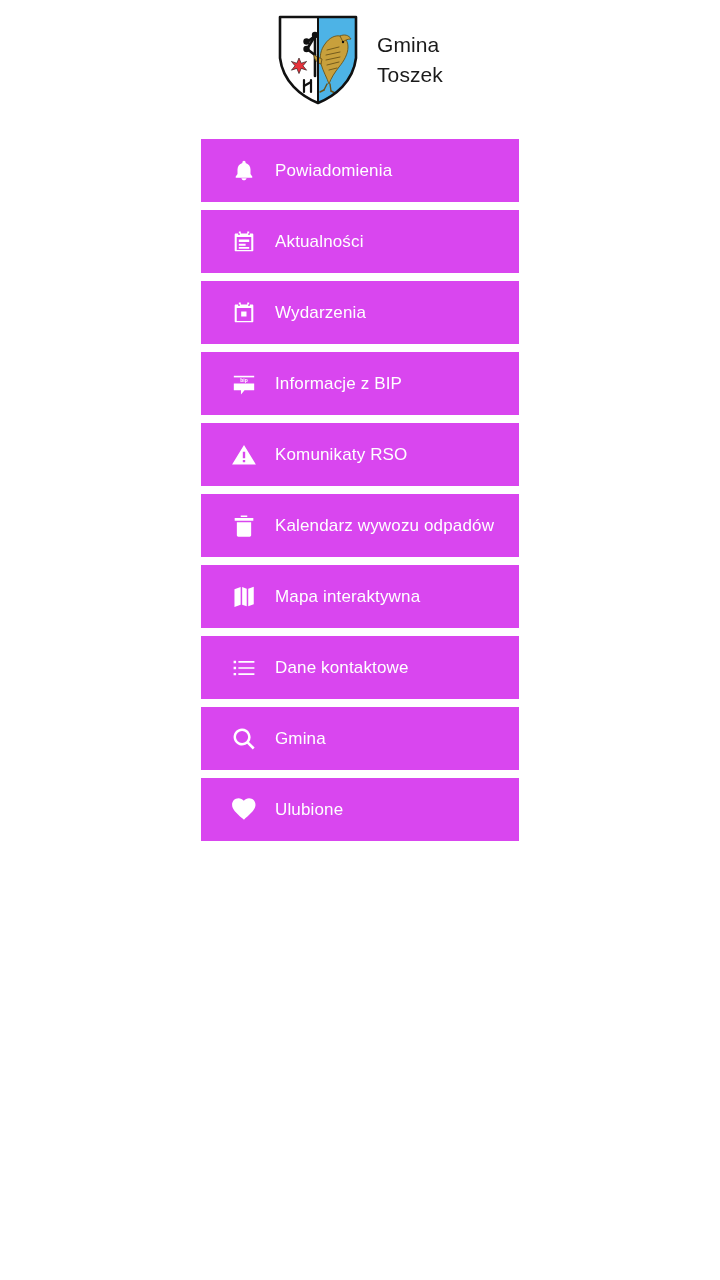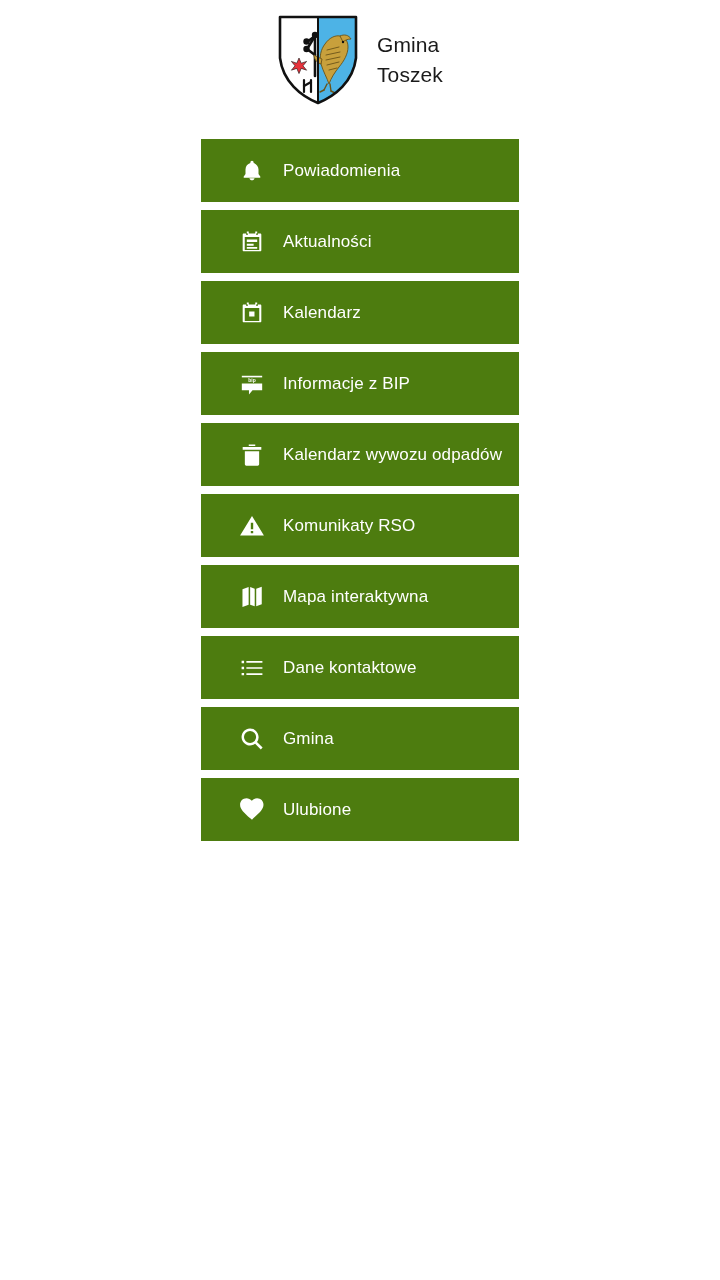--- a/index.html
+++ b/index.html
@@ -50,27 +50,27 @@
   .menu {
     position: absolute;
     top: 139px;
     left: 201px;
     width: 318px;
   }
   .menu-item {
     position: relative;
     height: 63px;
     margin-bottom: 8px;
-    background: #4d7c0f;
+    background: #d946ef;
     display: flex;
     align-items: center;
     cursor: pointer;
     box-sizing: border-box;
     border: 0;
-    padding: 8px;
+    padding: 0;
     width: 100%;
     text-align: left;
     font-family: "Liberation Sans", sans-serif;
   }
   .menu-item:last-child { margin-bottom: 0; }
 
   .menu-icon {
     width: 34px;
     height: 34px;
     margin-left: 26px;
@@ -171,50 +171,50 @@
       </span>
       <span class="menu-label">Aktualności</span>
     </button>
 
     <button class="menu-item">
       <span class="menu-icon">
         <svg viewBox="0 0 24 24">
             <path d="M7.2 2.2h1.8v1.9H7.2zM15 2.2h1.8v1.9H15zM4.4 4.1h2.1v1.1h1.8V4.1h7.4v1.1h1.8V4.1h2.1c.6 0 1 .5 1 1v14.4c0 .6-.4 1-1 1H4.4c-.6 0-1-.4-1-1V5.1c0-.5.4-1 1-1zm.9 3.3v11.9h13.4V7.4zm4.1 3.1h4.9v4.7h-4.9z"></path>
           </svg>
       </span>
-      <span class="menu-label">Kalendarz</span>
+      <span class="menu-label">Wydarzenia</span>
     </button>
 
     <button class="menu-item">
       <span class="menu-icon">
         <svg viewBox="0 0 24 24">
           <path d="M2.6 4.4h18.8v1.5H2.6z"></path>
           <text x="12" y="10.1" text-anchor="middle" font-size="4.6" font-family="Liberation Sans, sans-serif" font-weight="bold" fill="#ffffff">bip</text>
           <path d="M2.6 11.5h18.8v6.2h-8.9l-3.3 3.9v-3.9H2.6z"></path>
         </svg>
       </span>
       <span class="menu-label">Informacje z BIP</span>
     </button>
 
     <button class="menu-item">
       <span class="menu-icon">
         <svg viewBox="0 0 24 24">
+            <path d="M12 2.8 23 20.8H1Zm-1.1 6.1v6.1h2.2V8.9Zm0 7.6v2.2h2.2v-2.2Z"></path>
+          </svg>
+      </span>
+      <span class="menu-label">Komunikaty RSO</span>
+    </button>
+
+    <button class="menu-item">
+      <span class="menu-icon">
+        <svg viewBox="0 0 24 24">
             <path d="M9 2.2h6v1.6H9zM3.4 4.6h17.2v2.6H3.4zM5.4 8.6h13.2v12c0 .7-.6 1.3-1.3 1.3H6.7c-.7 0-1.3-.6-1.3-1.3z"></path>
           </svg>
       </span>
       <span class="menu-label">Kalendarz wywozu odpadów</span>
-    </button>
-
-    <button class="menu-item">
-      <span class="menu-icon">
-        <svg viewBox="0 0 24 24">
-            <path d="M12 2.8 23 20.8H1Zm-1.1 6.1v6.1h2.2V8.9Zm0 7.6v2.2h2.2v-2.2Z"></path>
-          </svg>
-      </span>
-      <span class="menu-label">Komunikaty RSO</span>
     </button>
 
     <button class="menu-item">
       <span class="menu-icon">
         <svg viewBox="0 0 24 24">
             <path d="M3.2 4.9 8.9 2.8v16.3L3.2 21.2zM10.3 2.8l4.2 1.5v16.3l-4.2-1.5zm5.6 1.5 5.1-1.8v16.3l-5.1 1.8z"></path>
           </svg>
       </span>
       <span class="menu-label">Mapa interaktywna</span>
     </button>

